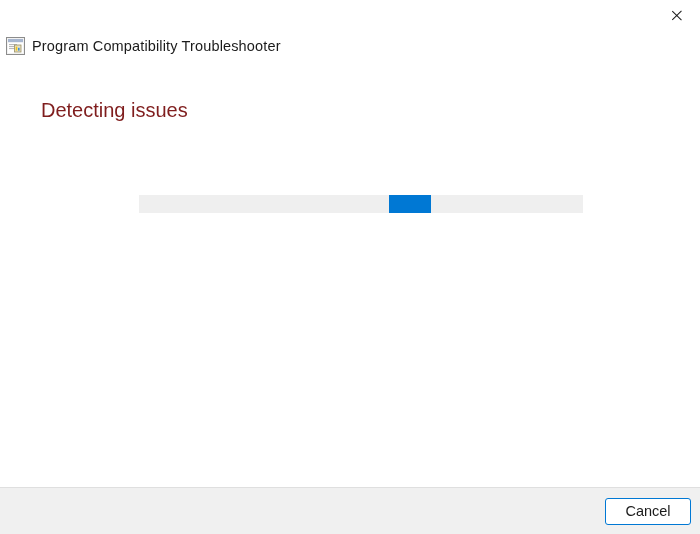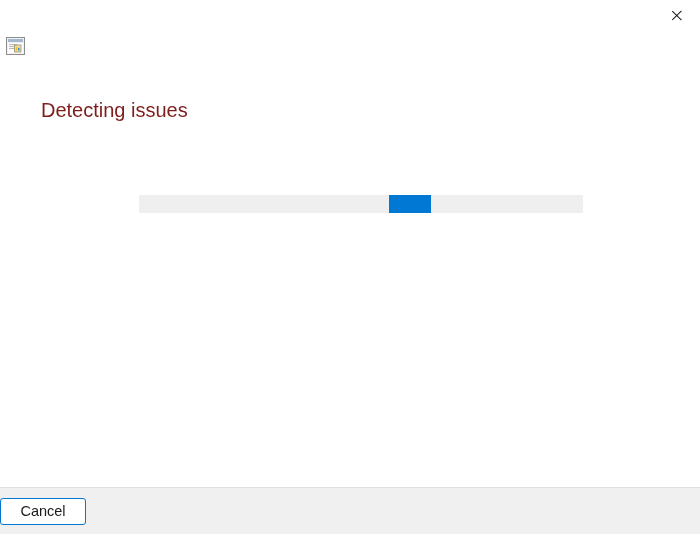--- a/index.html
+++ b/index.html
@@ -141,21 +141,21 @@
     position: absolute;
     left: 0;
     right: 0;
     bottom: 0;
     height: 47px;
     background: #f0f0f0;
     border-top: 1px solid #dfdfdf;
     box-sizing: border-box;
     display: flex;
     align-items: center;
-    justify-content: flex-start;
+    justify-content: flex-end;
   }
   .footer-button {
     margin-right: 9px;
     min-width: 86px;
     height: 27px;
     box-sizing: border-box;
     background: #ffffff;
     border: 1px solid #0078d4;
     border-radius: 3px;
     font-family: "Liberation Sans", sans-serif;
@@ -187,20 +187,21 @@
         <rect x="2" y="2" width="15" height="3.2" fill="#a7b6cf"></rect>
         <rect x="2" y="5.6" width="15" height="10.4" fill="#ffffff"></rect>
         <rect x="3" y="7" width="8" height="1.1" fill="#b9b9b9"></rect>
         <rect x="3" y="9" width="6" height="1.1" fill="#b9b9b9"></rect>
         <rect x="3" y="11" width="9" height="1.1" fill="#b9b9b9"></rect>
         <rect x="8.5" y="8" width="6.5" height="7" fill="#e8e2c8" stroke="#9a8f63" stroke-width="0.8"></rect>
         <rect x="9.7" y="9.6" width="1.6" height="4" fill="#f0c419"></rect>
         <rect x="12" y="10.8" width="1.6" height="2.8" fill="#3f8fd0"></rect>
       </svg>
     </span>
+    <span class="app-title">Program Compatibility Troubleshooter</span>
   </div>
 
   <div class="page-body">
     <div class="page-heading">Detecting issues</div>
 
     <div class="progress-wrap">
       <div class="progress-track">
         <div class="progress-chunk" id="progress-chunk" style="left: 56.3%; width: 9.5%; background: rgb(0, 120, 212);"></div>
       </div>
     </div>

